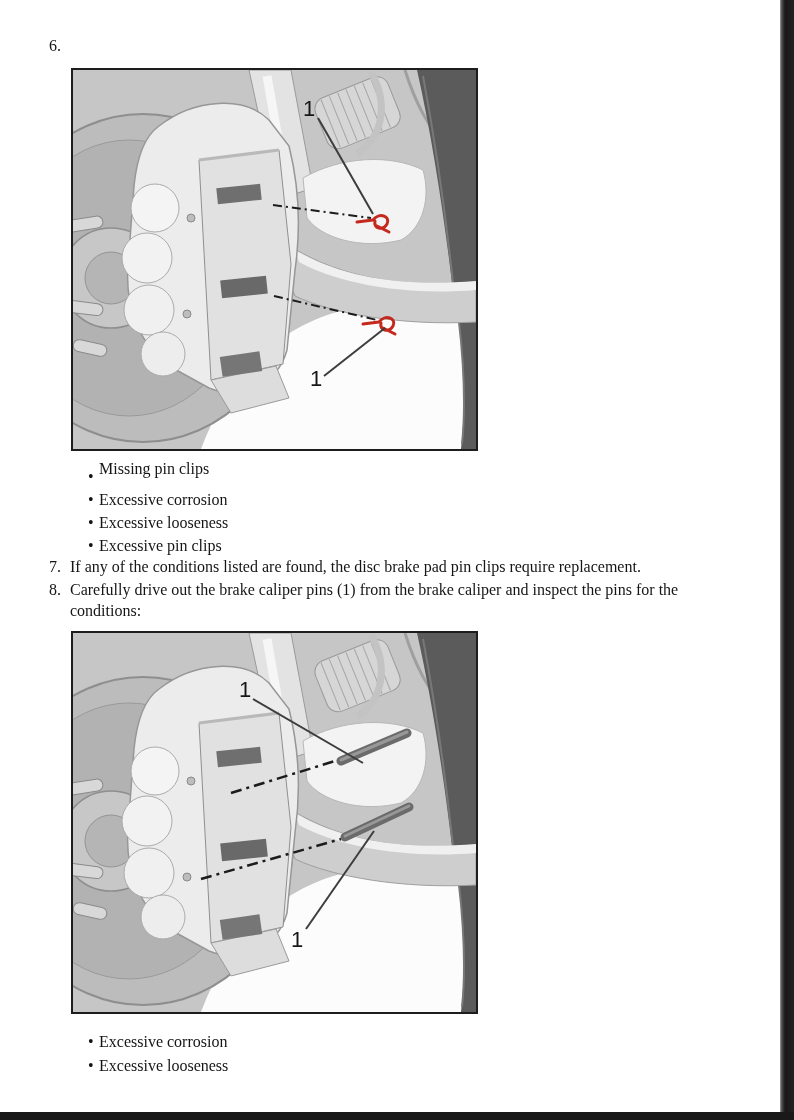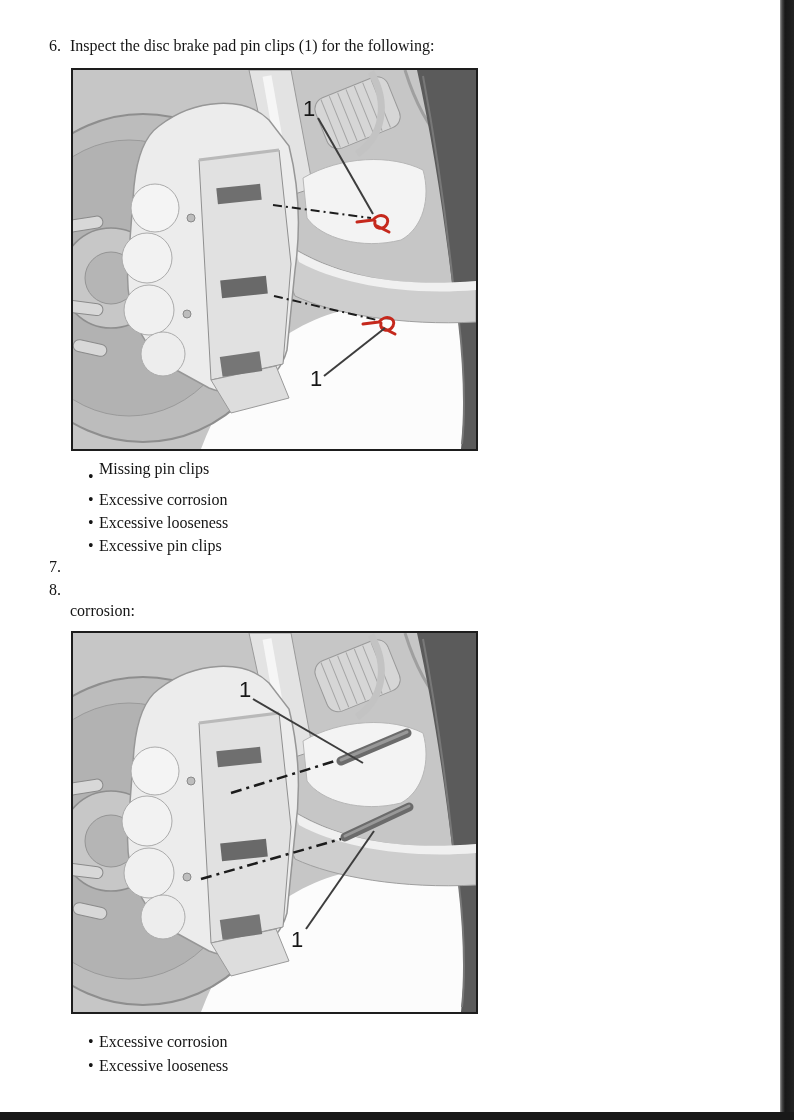--- a/index.html
+++ b/index.html
@@ -35,21 +35,20 @@
     position:absolute;left:0;top:1112px;width:794px;height:8px;background:#191919;
   }
   svg text{font-family:"Liberation Sans",sans-serif;font-size:22px;fill:#161616;}
 </style>
 </head>
 <body>
 
 <div id="page">
 
   <div class="abs" id="step6-num">6.</div>
-  <div class="abs" id="step6-text">Inspect the disc brake pad pin clips (1) for the following:</div>
 
   <div class="figure" id="figure1">
     <svg viewBox="0 0 403 379" width="403" height="379">
 
       <rect x="0" y="0" width="403" height="379" fill="#c6c6c6"></rect>
       <path d="M128,379 C158,298 212,254 272,240 C322,228 372,232 403,246 L403,379 Z" fill="#fcfcfc"></path>
 
       <g>
         <ellipse cx="70" cy="208" rx="150" ry="164" fill="#bcbcbc" stroke="#8e8e8e" stroke-width="2"></ellipse>
         <ellipse cx="56" cy="208" rx="118" ry="138" fill="#b2b2b2" stroke="#9a9a9a" stroke-width="1"></ellipse>
@@ -119,22 +118,24 @@
   <div class="abs bullet-dot" id="b1-0">•</div>
   <div class="abs bullet-text" style="top:459px">Missing pin clips</div>
   <div class="abs bullet-dot" id="b1-1">•</div>
   <div class="abs bullet-text" style="top:490px">Excessive corrosion</div>
   <div class="abs bullet-dot" id="b1-2">•</div>
   <div class="abs bullet-text" style="top:513px">Excessive looseness</div>
   <div class="abs bullet-dot" id="b1-3">•</div>
   <div class="abs bullet-text" style="top:536px">Excessive pin clips</div>
 
   <div class="abs" id="step7-num">7.</div>
+  <div class="abs" id="step7-text">If any of the conditions listed are found, the disc brake pad pin clips require replacement.</div>
   <div class="abs" id="step8-num">8.</div>
-  <div class="abs" id="step8-line2">corrosion:</div>
+  <div class="abs" id="step8-line1">Carefully drive out the brake caliper pins (1) from the brake caliper and inspect the pins for the</div>
+  <div class="abs" id="step8-line2">conditions:</div>
 
   <div class="figure" id="figure2">
     <svg viewBox="0 0 403 379" width="403" height="379">
       <rect x="0" y="0" width="403" height="379" fill="#c6c6c6"></rect>
       <path d="M128,379 C158,298 212,254 272,240 C322,228 372,232 403,246 L403,379 Z" fill="#fcfcfc"></path>
       <g>
         <ellipse cx="70" cy="208" rx="150" ry="164" fill="#bcbcbc" stroke="#8e8e8e" stroke-width="2"></ellipse>
         <ellipse cx="56" cy="208" rx="118" ry="138" fill="#b2b2b2" stroke="#9a9a9a" stroke-width="1"></ellipse>
         <circle cx="38" cy="208" r="50" fill="#c7c7c7" stroke="#8e8e8e" stroke-width="1.5"></circle>
         <circle cx="38" cy="208" r="26" fill="#b5b5b5" stroke="#949494"></circle>

